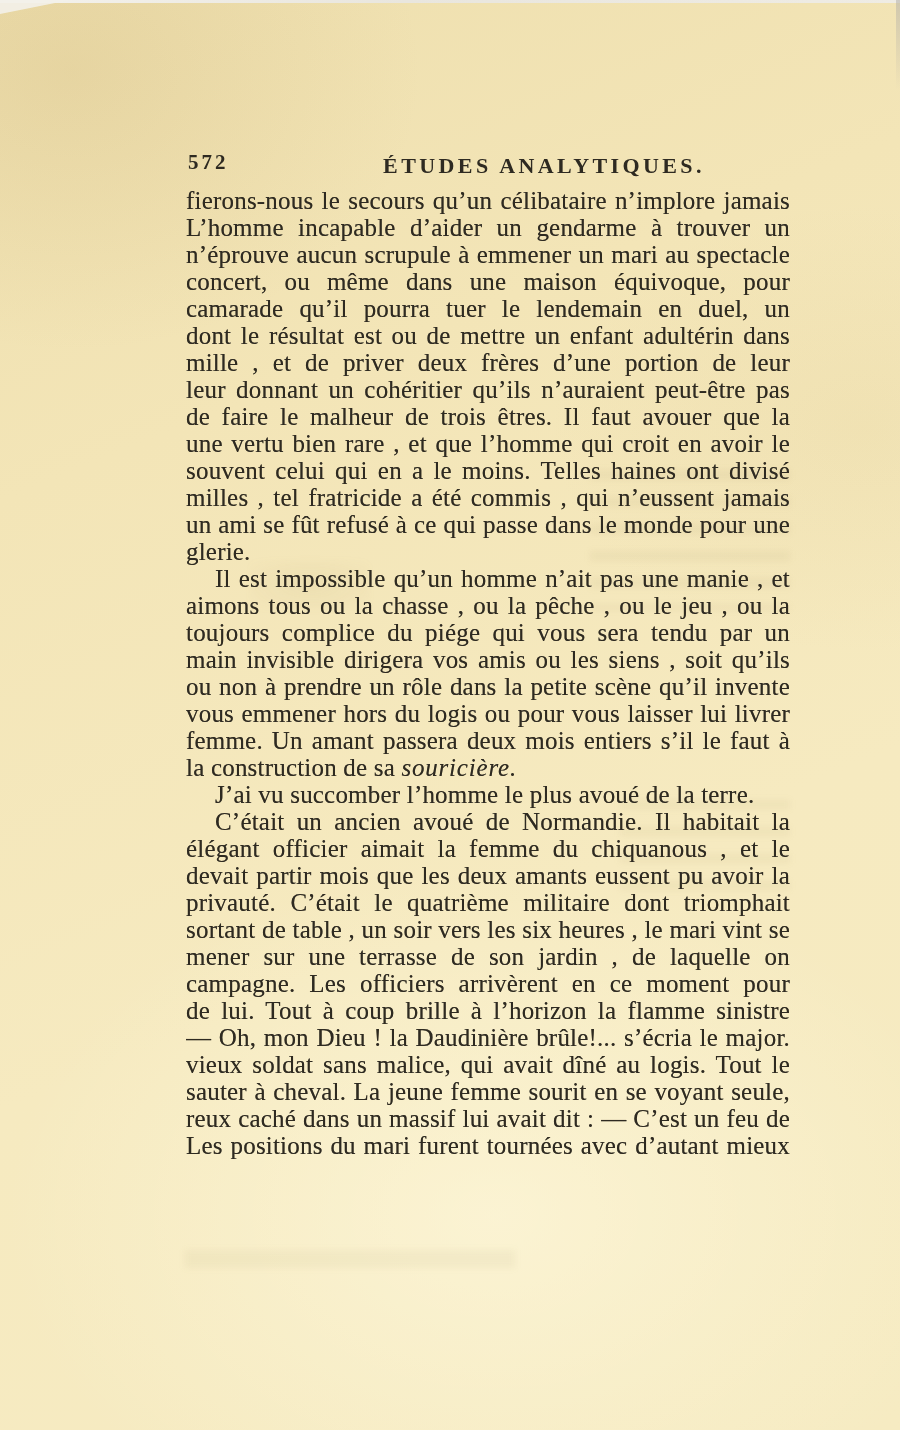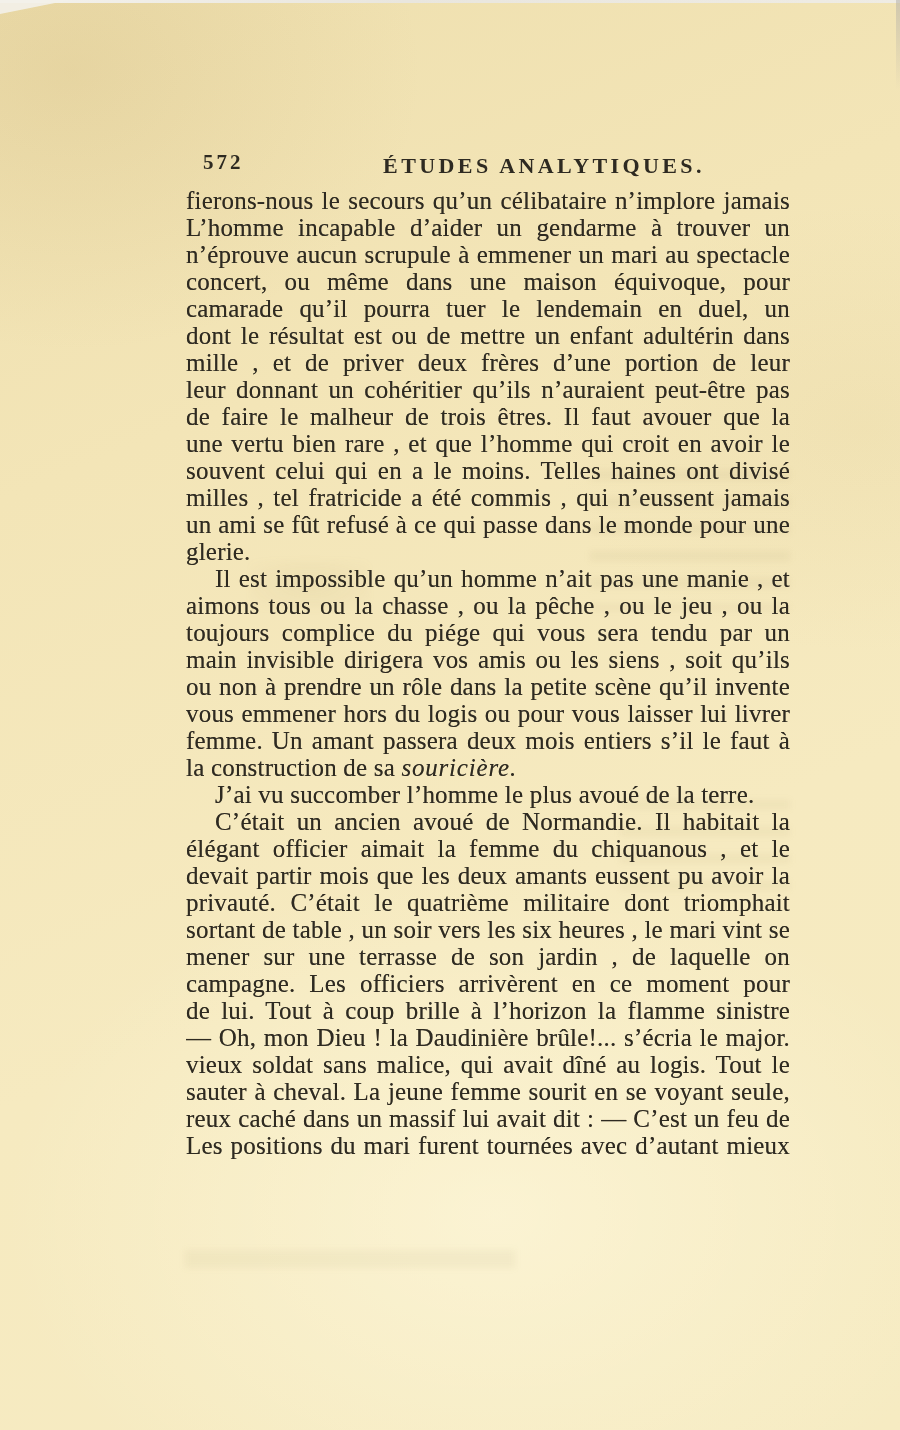--- a/index.html
+++ b/index.html
@@ -37,21 +37,21 @@
   .smudge.s2 { left: 620px; top: 800px; width: 170px; height: 90px;
     background: repeating-linear-gradient(180deg, rgba(150,135,80,0.065) 0 9px, rgba(150,135,80,0) 9px 27px); }
   .smudge.s3 { left: 185px; top: 1250px; width: 330px; height: 18px;
     background: rgba(150,135,80,0.07); }
   .smudge.s4 { left: 250px; top: 560px; width: 120px; height: 50px;
     background: radial-gradient(ellipse at center, rgba(165,145,85,0.08), rgba(165,145,85,0)); }
 
   .header { position: absolute; top: 150px; left: 186px; width: 604px; height: 28px; }
   .page-num {
     position: absolute; left: 2px; top: 0;
-    font-size: 21px; font-weight: bold; letter-spacing: 3px; margin-left: 15px;
+    font-size: 21px; font-weight: bold; letter-spacing: 3px;
   }
   .running-title {
     position: absolute; left: 358px; top: 3px; transform: translateX(-50%);
     font-size: 22px; font-weight: bold; letter-spacing: 3.4px;
     white-space: nowrap;
   }
 
   .text-block { position: absolute; top: 187px; left: 186px; width: 604px; }
   .paragraph { margin: 0; }
   .line {

